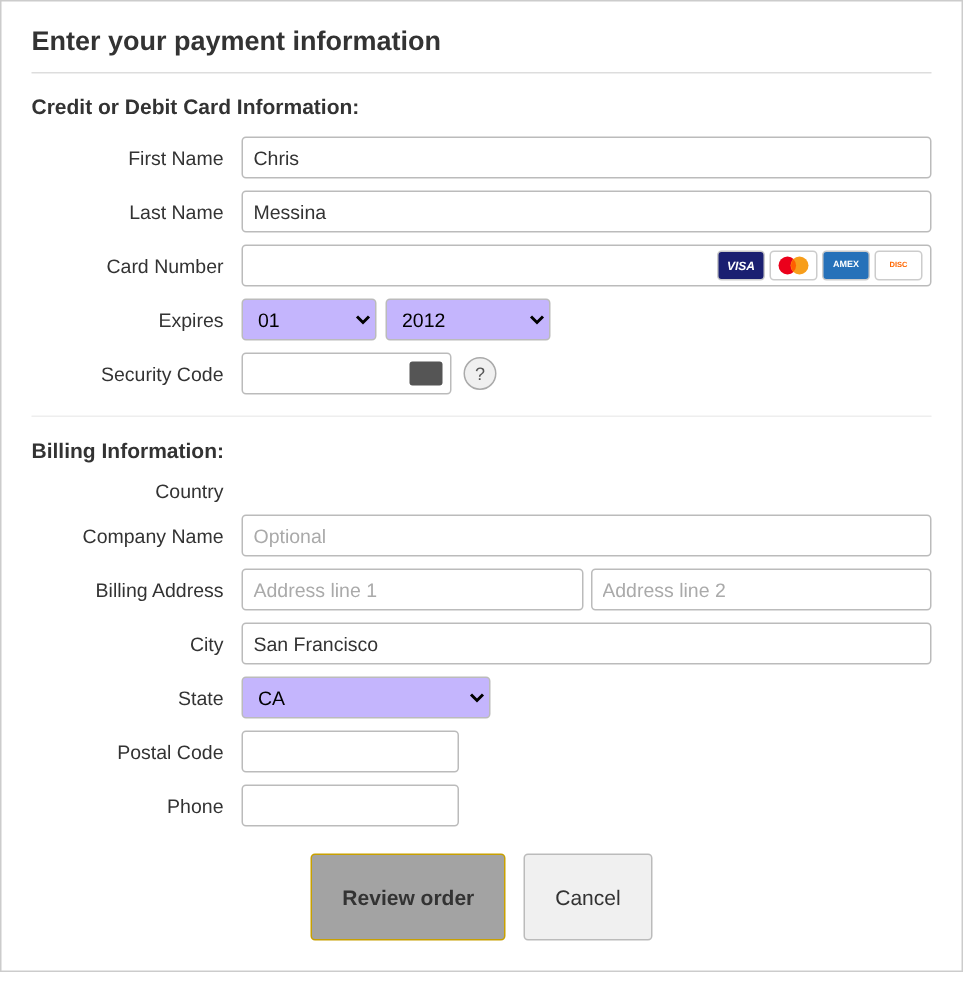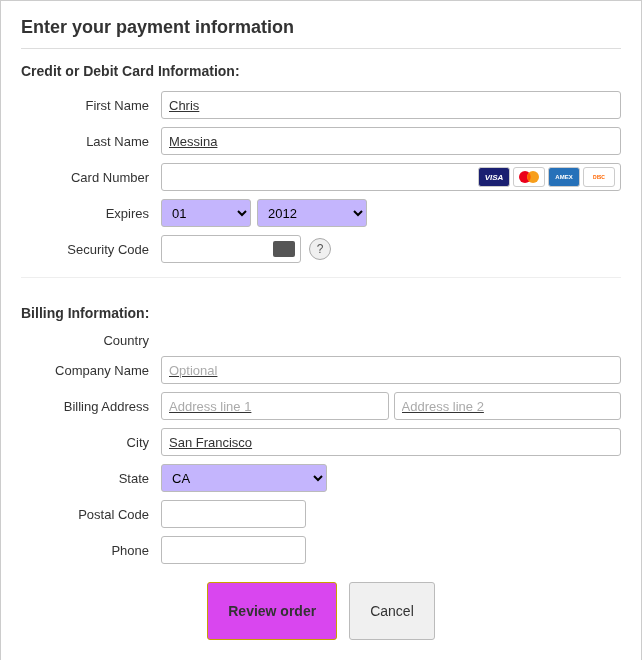--- a/index.html
+++ b/index.html
@@ -49,21 +49,20 @@
     }
     input[type="text"], input[type="tel"] {
       width: 100%;
       padding: 5px 7px;
       border: 1px solid #bbb;
       border-radius: 3px;
       font-size: 13px;
       color: #333;
       background: #fff;
       height: 28px;
-      text-decoration: underline;
     }
     input[type="text"]::placeholder,
     input[type="tel"]::placeholder {
       color: #aaa;
     }
     .card-number-wrap {
       position: relative;
     }
     .card-number-wrap input {
       padding-right: 110px;
@@ -156,41 +155,41 @@
       display: flex;
       align-items: center;
       justify-content: center;
       color: #555;
     }
     .country-select {
       width: 100%;
       height: 28px;
     }
     .billing-section {
-      padding-top: 21px;
+      padding-top: 8px;
       border-top: 1px solid #eee;
       margin-top: 8px;
     }
     .address-wrap {
       display: flex;
       flex-direction: row;
       gap: 5px;
       width: 100%;
     }
     .state-select { width: 166px; }
     .postal-input { width: 145px; }
     .phone-input { width: 145px; }
     .buttons-row {
       display: flex;
       justify-content: center;
       gap: 12px;
       margin-top: 18px;
     }
     .btn-review {
-      background: #d946ef;
+      background: #a3a3a3;
       border: 1px solid #c8a000;
       border-radius: 3px;
       padding: 8px 20px;
       font-size: 14px;
       font-weight: bold;
       color: #333;
       cursor: pointer;
     }
     .btn-cancel {
       background: #f0f0f0;

